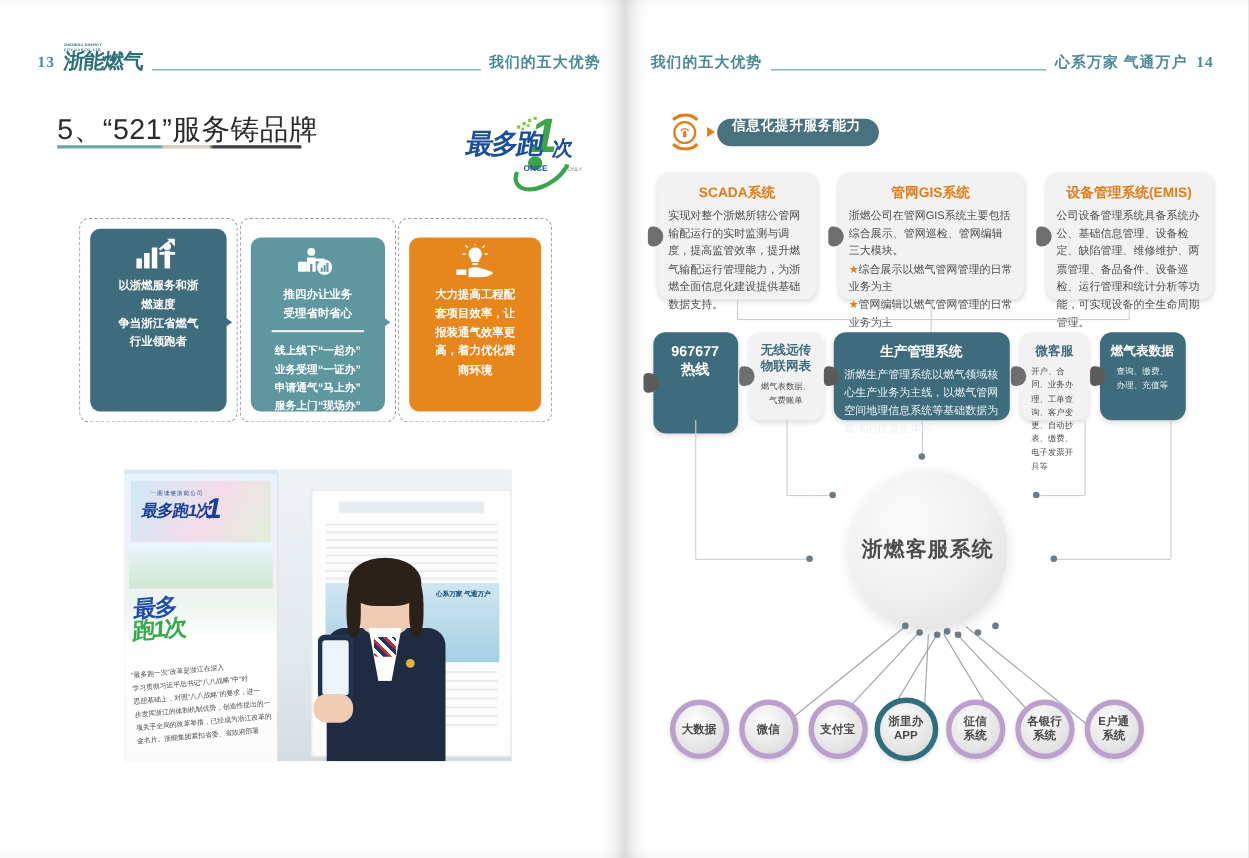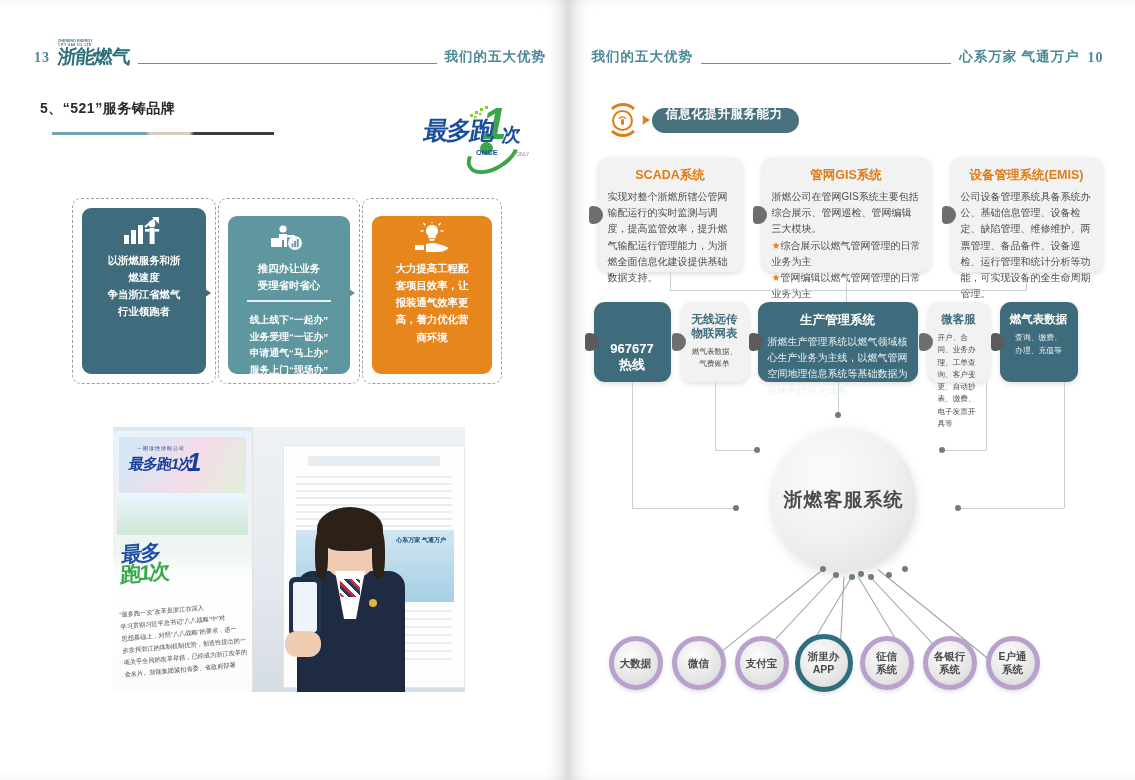--- a/index.html
+++ b/index.html
@@ -33,22 +33,22 @@
   .runtitle{ font-family:"Liberation Serif",serif; }
 
   
   .logo{ display:flex; flex-direction:column; justify-content:flex-end; padding-bottom:1px;}
   .logo .en{ font-size:3.4px; color:#2e6f78; letter-spacing:.2px; line-height:1.25; font-family:"Liberation Sans",sans-serif;}
   .logo .cn{ font-size:19px; color:#2d6f78; font-weight:bold; line-height:.92; letter-spacing:-1px;
              font-family:"DejaVu Serif",serif; transform:skewX(-6deg);}
 
   
   .sec-title{
-    position:absolute; left:40px; top:100px;
-    font-size:14px; font-weight:bold; color:#2b2b2b; letter-spacing:.5px;
+    position:absolute; left:52px; top:100px;
+    font-size:26px; font-weight:normal; color:#2b2b2b; letter-spacing:.5px;
   }
   .sec-underline{
     position:absolute; left:52px; top:132px; width:222px; height:2.6px;
     background:linear-gradient(90deg,#6fa3ad 0%,#6fa3ad 42%,#d8cdbc 44%,#d8cdbc 62%,#3d3d3d 64%,#3d3d3d 100%);
   }
 
   
   .run1{ position:absolute; left:424px; top:104px; width:120px; height:62px; }
   .run1 .zi{
     position:absolute; left:0; top:10px; font-size:25px; font-weight:bold;
@@ -427,21 +427,21 @@
       </div>
     </div>
   </div>
 
   <div class="page right">
 
     <div class="runhead r">
       <span class="runtitle">我们的五大优势</span>
       <span class="rule"></span>
       <span class="runtitle">心系万家 气通万户</span>
-      <span class="pagenum">10</span>
+      <span class="pagenum">14</span>
     </div>
 
     <div class="tag">
       <span class="tag-ring">
         <span class="glyph">
           <svg width="13" height="13" viewBox="0 0 13 13">
             <path d="M3 5 a4 4 0 0 1 7 0" stroke="#e07d18" stroke-width="1.3" fill="none"></path>
             <rect x="5" y="5" width="3" height="6" rx="1.4" fill="#e07d18"></rect>
           </svg>
         </span>
@@ -471,21 +471,21 @@
       <div class="hd">设备管理系统(EMIS)</div>
       <div class="bd">公司设备管理系统具备系统办公、基础信息管理、设备检定、缺陷管理、维修维护、两票管理、备品备件、设备巡检、运行管理和统计分析等功能，可实现设备的全生命周期管理。</div>
     </div>
 
     <div class="vline" style="left:102px; top:272px; height:18px;"></div>
     <div class="vline" style="left:278px; top:272px; height:18px;"></div>
     <div class="vline" style="left:458px; top:272px; height:18px;"></div>
     <div class="hline" style="left:102px; top:290px; width:357px;"></div>
     <div class="vline" style="left:278px; top:290px; height:12px;"></div>
 
-    <div class="rcard teal" style="left:26px; top:302px; width:77px; height:80px; display:flex; align-items:flex-end; justify-content:center;">
+    <div class="rcard teal" style="left:26px; top:302px; width:77px; height:92px; display:flex; align-items:flex-start; justify-content:center;">
       <span class="nub dark"></span>
       <div class="hd" style="margin:0; white-space:pre-line; font-size:13px;">967677
 热线</div>
     </div>
 
     <div class="rcard" style="left:113px; top:302px; width:68px; height:80px;">
       <span class="nub"></span>
       <div class="hd" style="white-space:pre-line; color:#3f6c7c; font-size:11.5px; line-height:1.26;">无线远传
 物联网表</div>
       <div class="bd" style="white-space:pre-line; text-align:center; font-size:7.6px;">燃气表数据、

